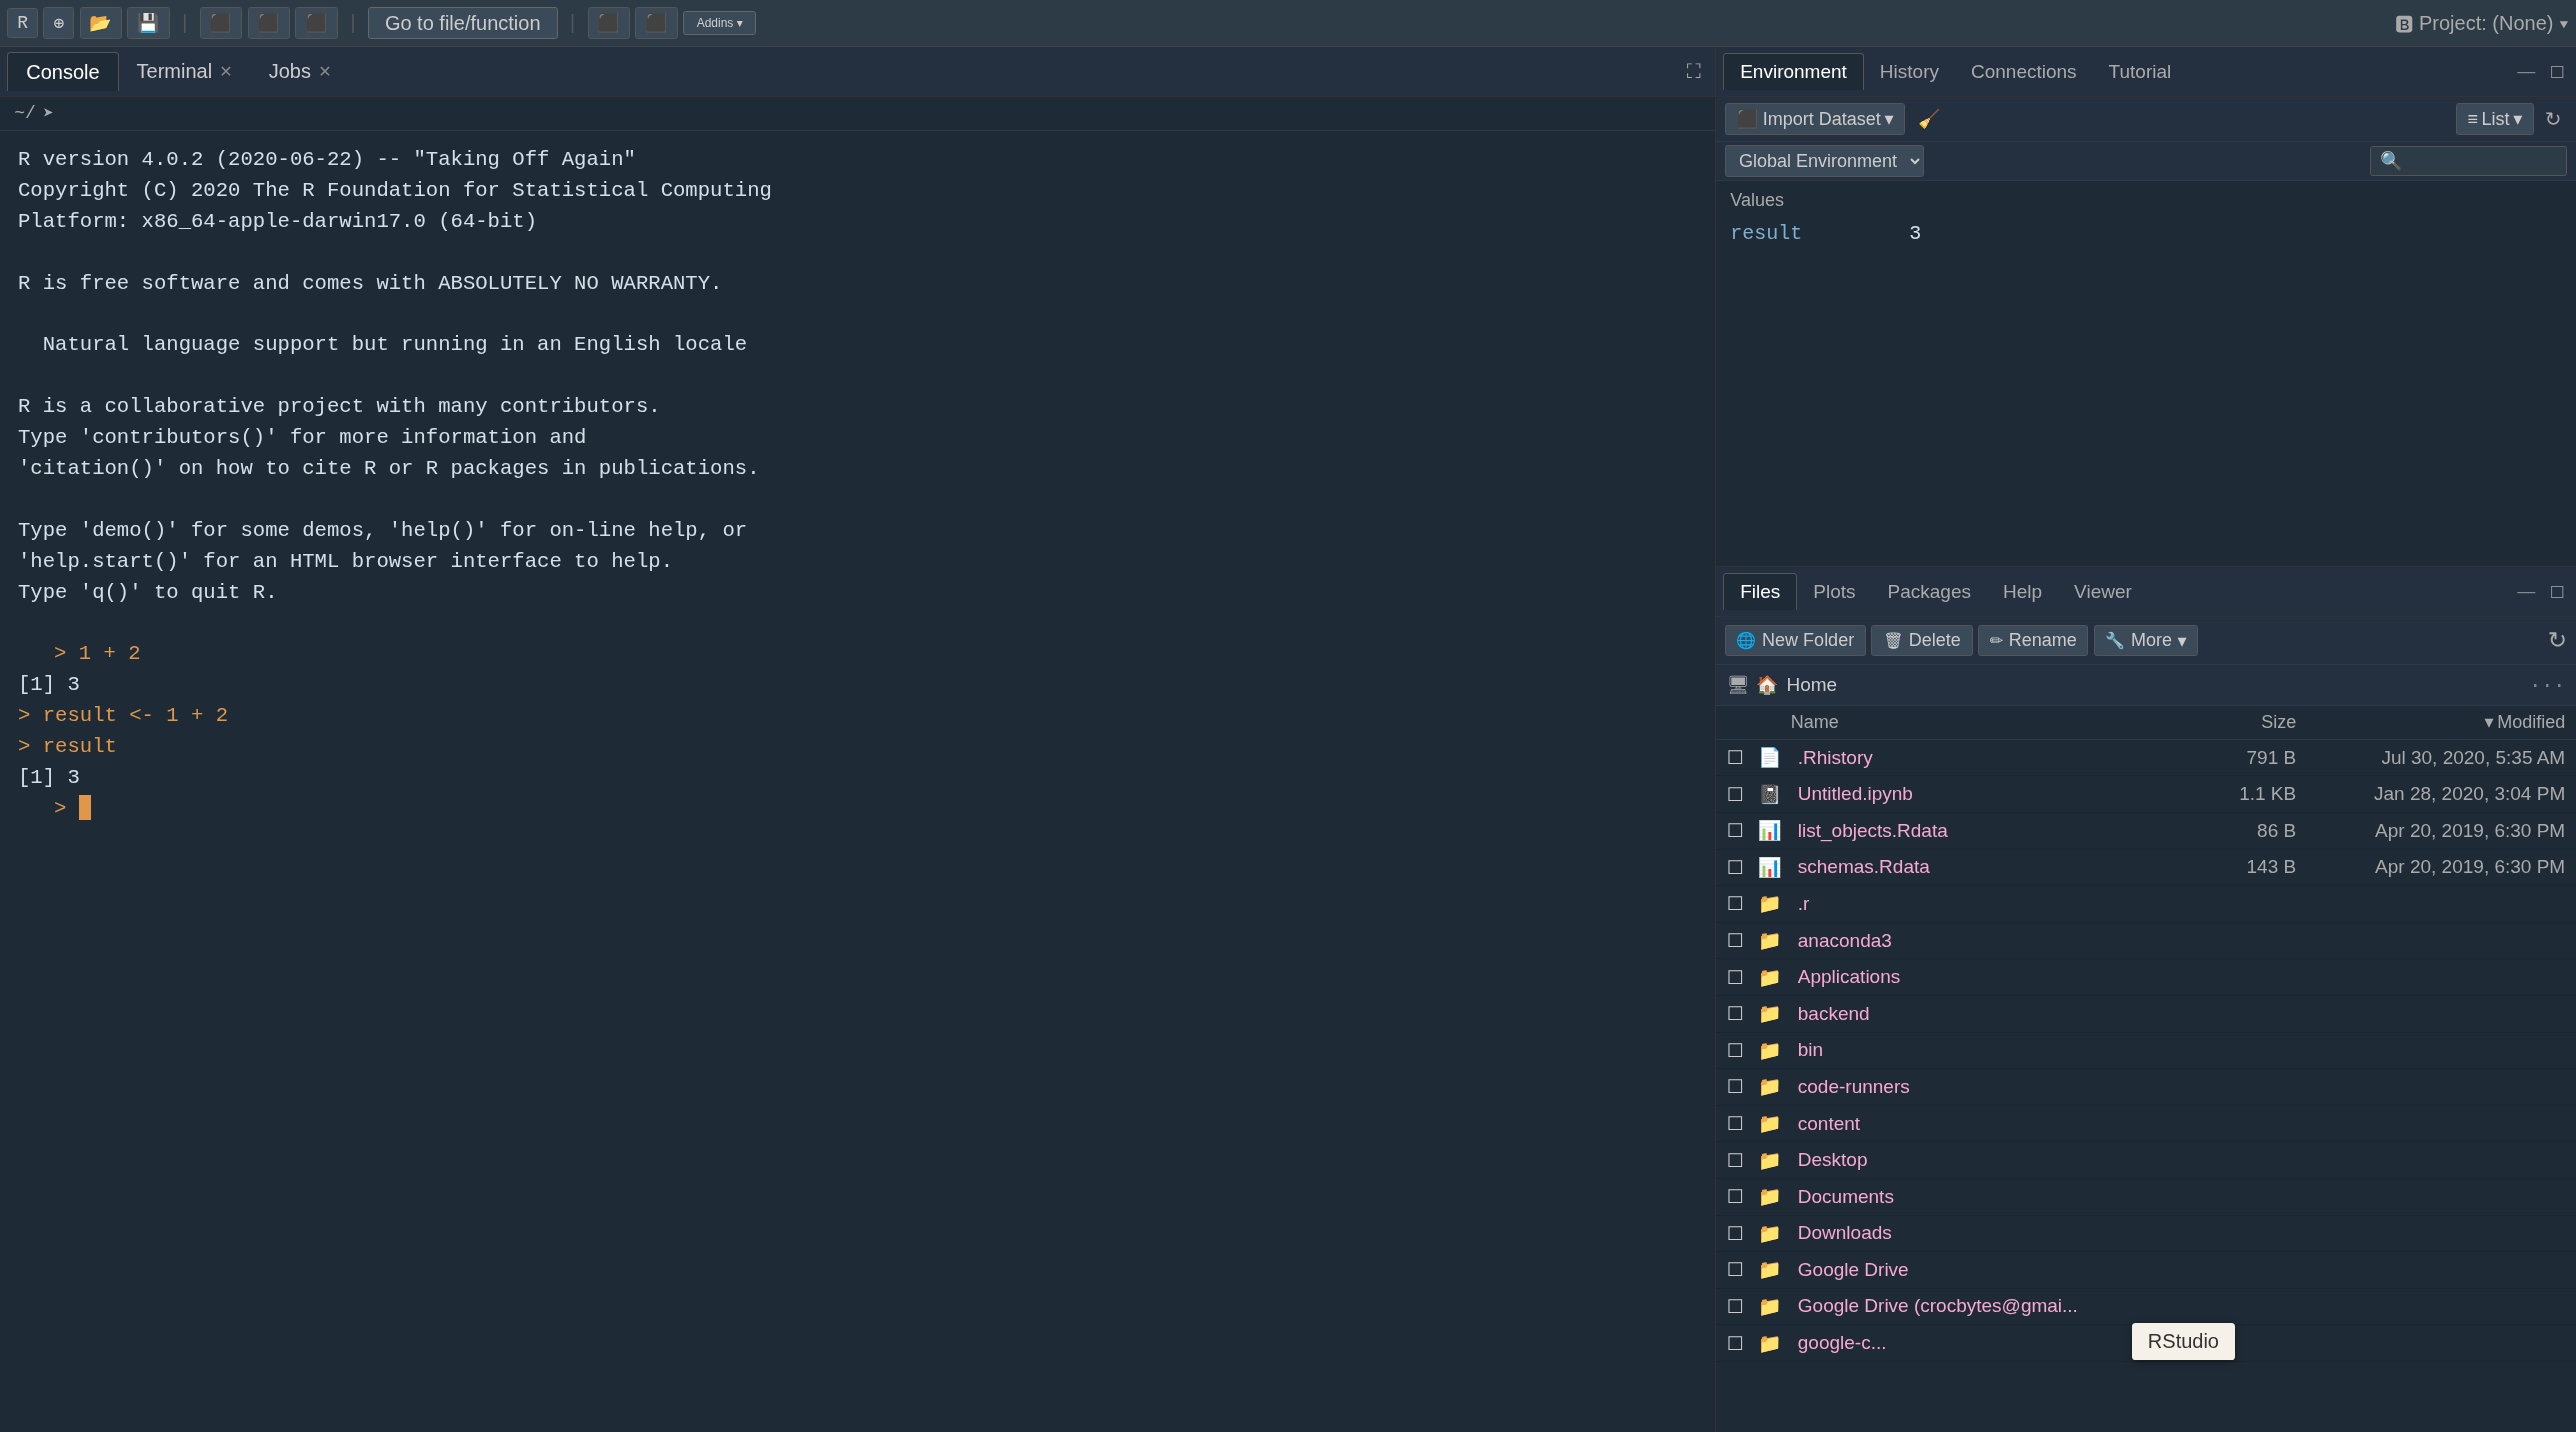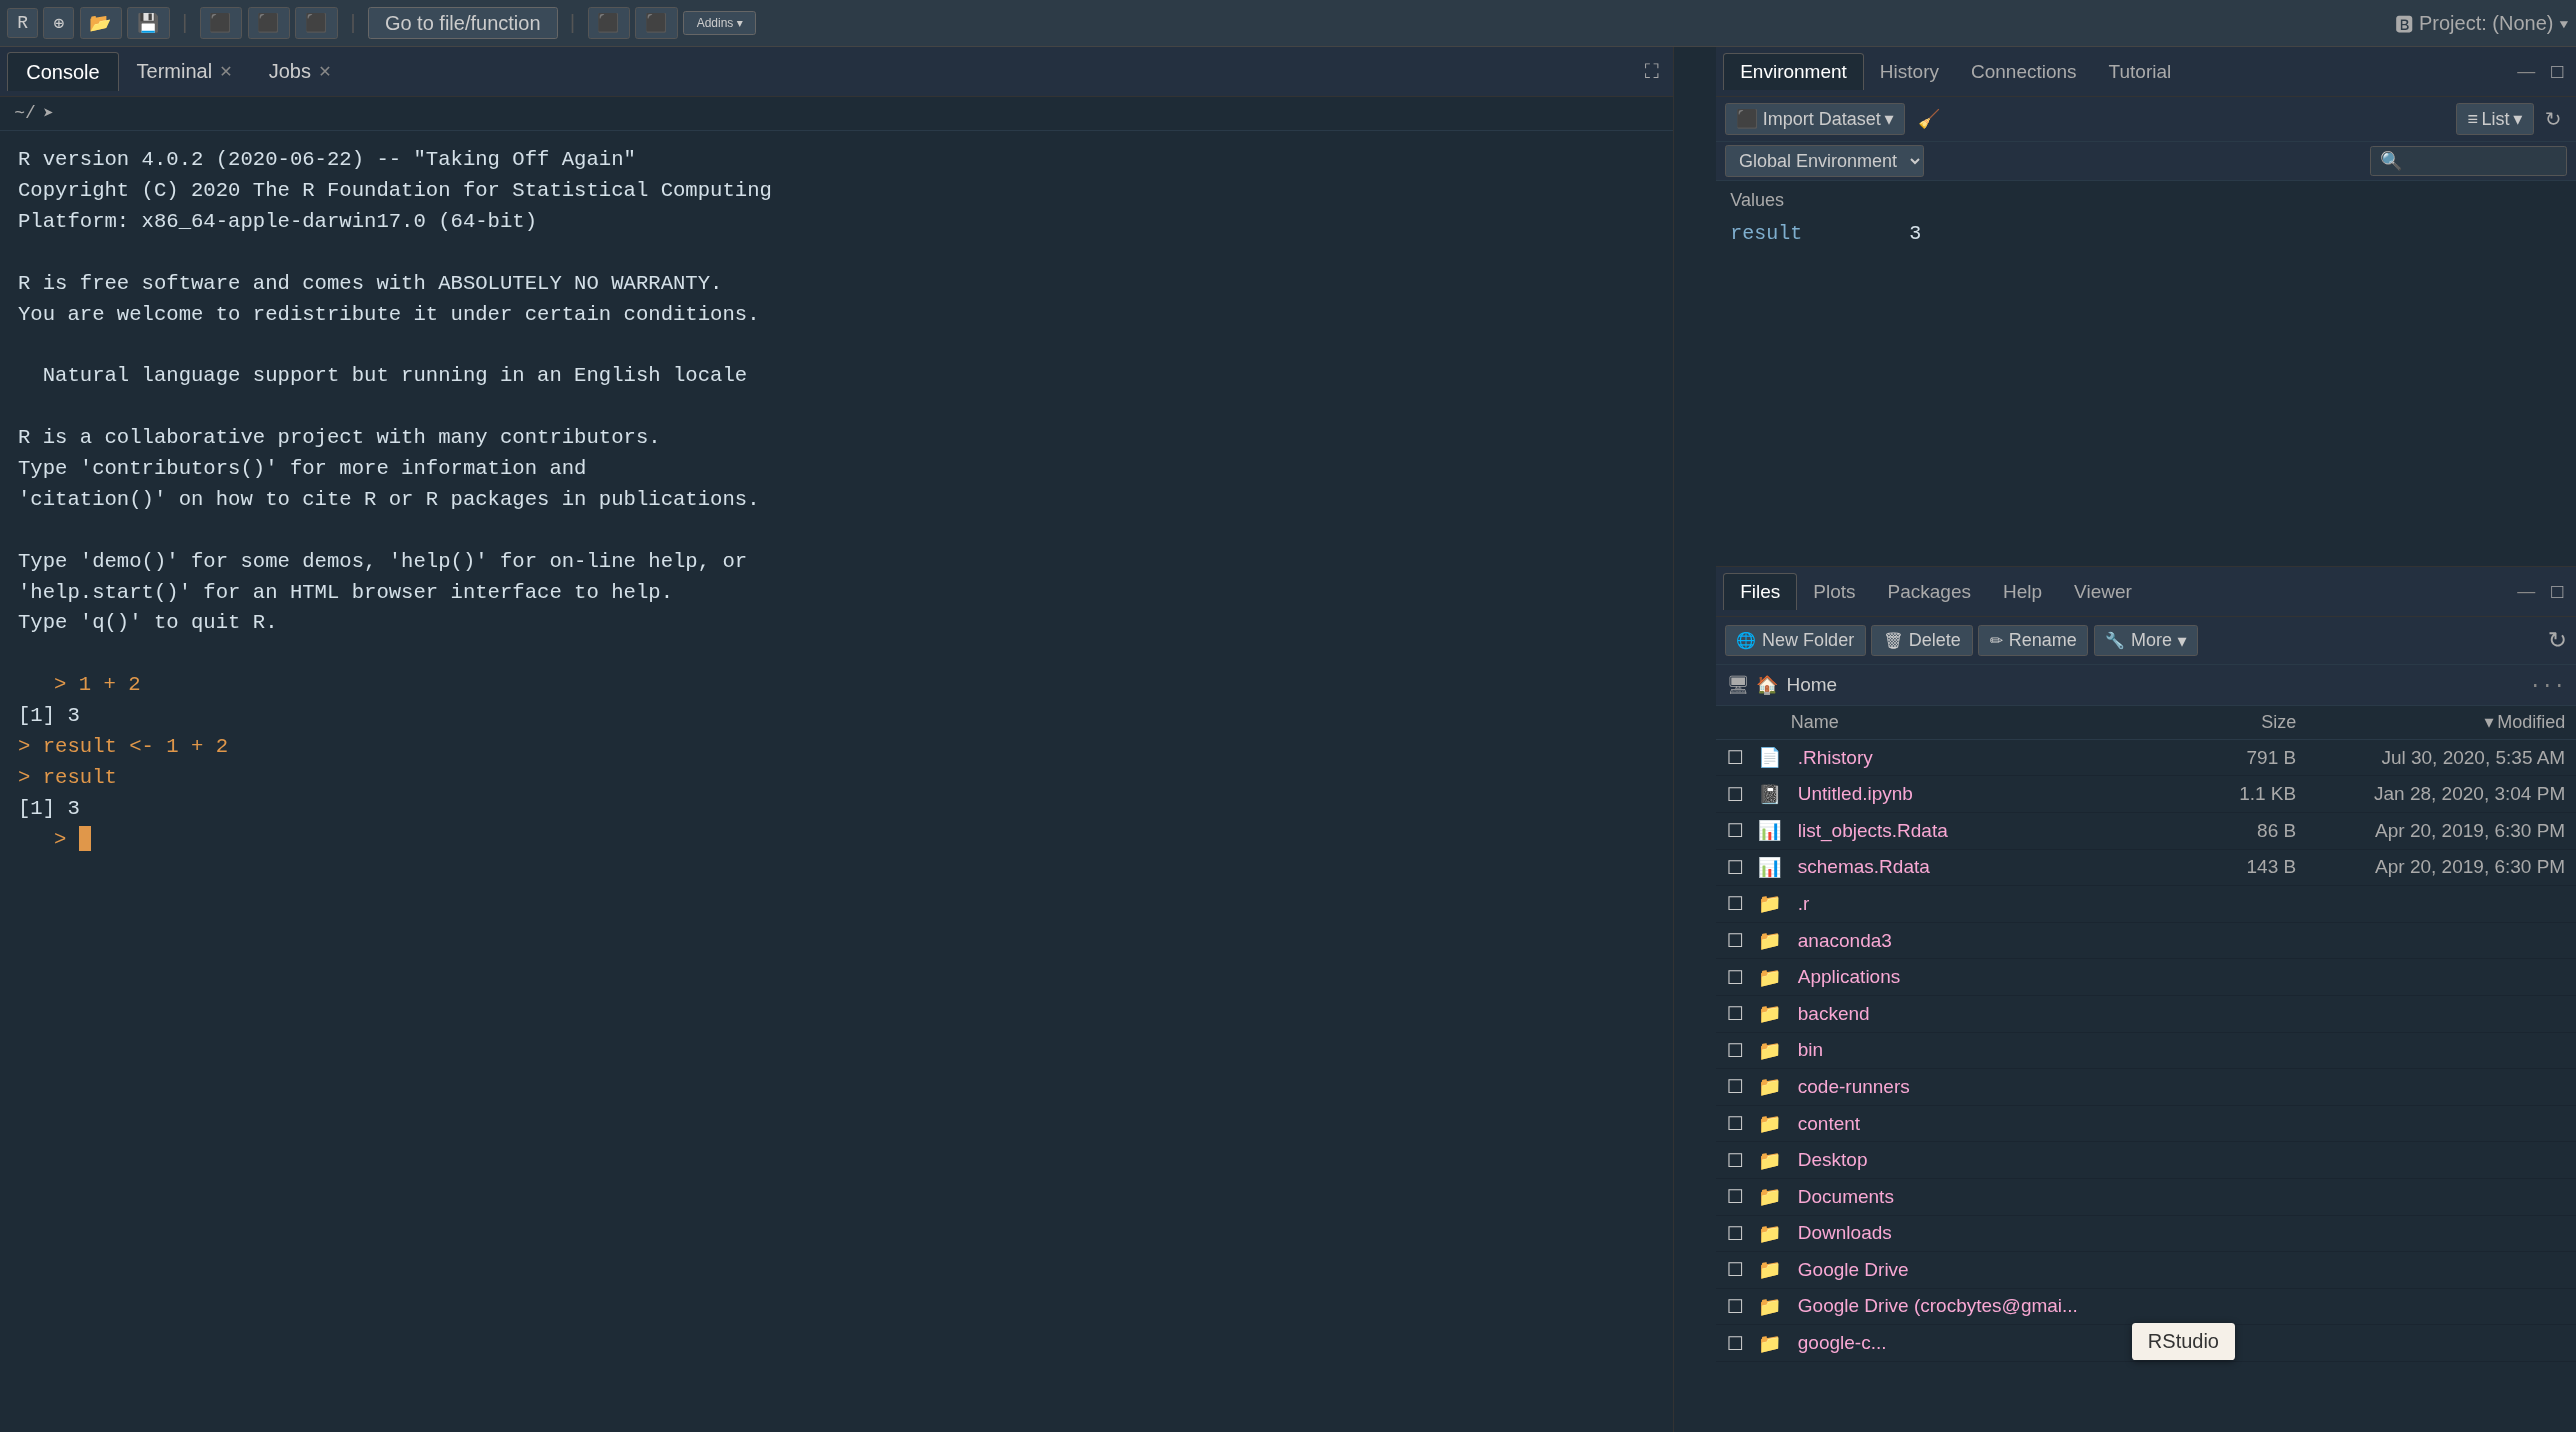--- a/index.html
+++ b/index.html
@@ -55,21 +55,20 @@
       margin-left: auto;
       color: #aaa;
       font-size: 20px;
       font-family: sans-serif;
     }
 
     
     .main-layout {
       display: flex;
       height: calc(1432px - 47px);
-      gap: 42px;
     }
 
     
     .left-panel {
       flex: 1;
       display: flex;
       flex-direction: column;
       background: #1e2b36;
       border-right: 1.8px solid #333;
     }
@@ -430,21 +429,20 @@
       <span>~/</span>
       <span>➤</span>
     </div>
 
     <div class="console-output">
       <div class="text-white">R version 4.0.2 (2020-06-22) -- "Taking Off Again"</div>
       <div class="text-white">Copyright (C) 2020 The R Foundation for Statistical Computing</div>
       <div class="text-white">Platform: x86_64-apple-darwin17.0 (64-bit)</div>
       <div>&nbsp;</div>
       <div class="text-white">R is free software and comes with ABSOLUTELY NO WARRANTY.</div>
-      <div class="text-white">You are welcome to redistribute it under certain conditions.</div>
       <div>&nbsp;</div>
       <div class="text-white">&nbsp;&nbsp;Natural language support but running in an English locale</div>
       <div>&nbsp;</div>
       <div class="text-white">R is a collaborative project with many contributors.</div>
       <div class="text-white">Type 'contributors()' for more information and</div>
       <div class="text-white">'citation()' on how to cite R or R packages in publications.</div>
       <div>&nbsp;</div>
       <div class="text-white">Type 'demo()' for some demos, 'help()' for on-line help, or</div>
       <div class="text-white">'help.start()' for an HTML browser interface to help.</div>
       <div class="text-white">Type 'q()' to quit R.</div>

